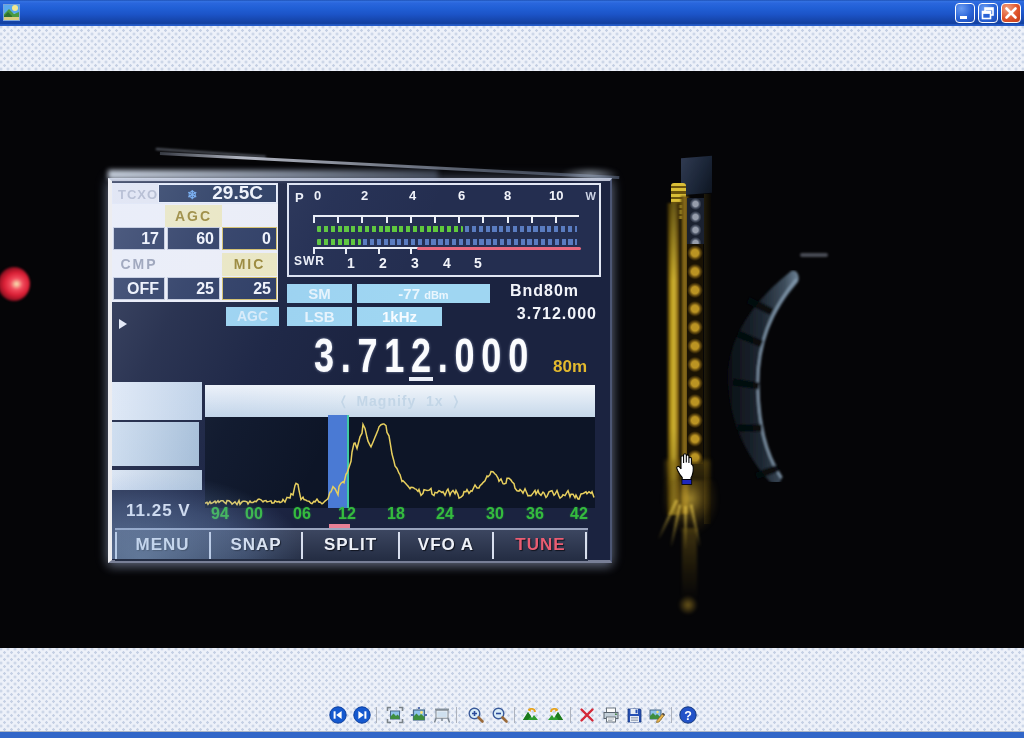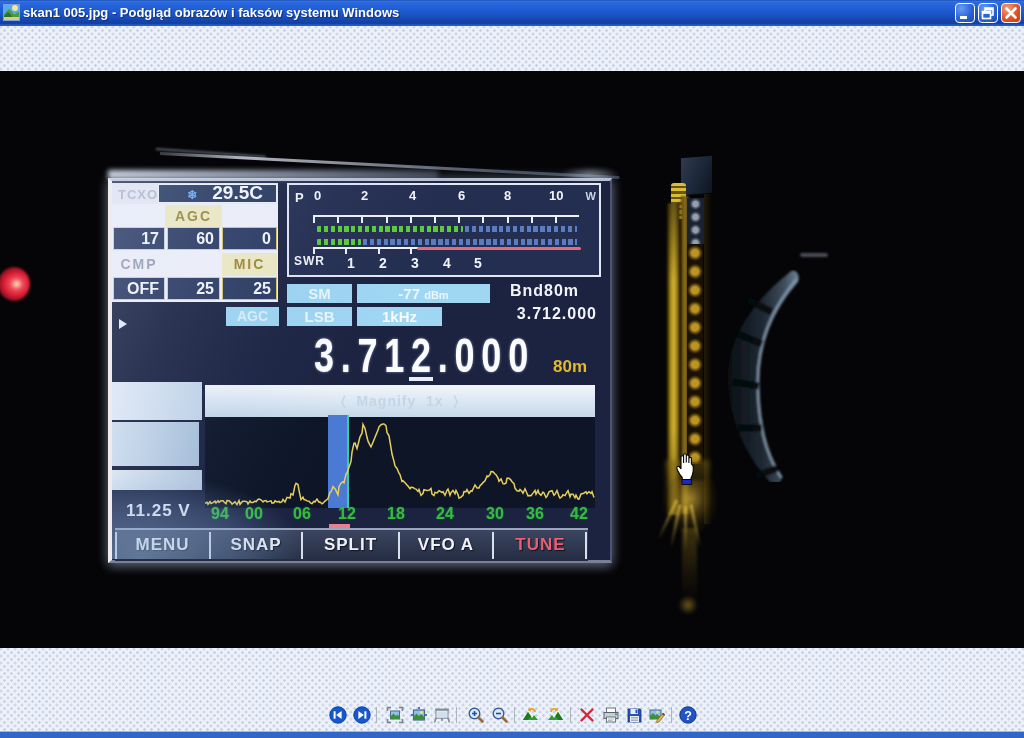--- a/index.html
+++ b/index.html
@@ -146,21 +146,20 @@
   <div id="titlebar" class="abs">
     <svg id="titleicon" class="abs" viewBox="0 0 17 17">
       <rect x="0" y="0" width="17" height="17" fill="#7aa2d8"></rect>
       <rect x="1" y="1" width="15" height="15" fill="#7ec0f0"></rect>
       <rect x="1" y="1" width="15" height="8" fill="#58a8ee"></rect>
       <circle cx="12" cy="4" r="3" fill="#f4e890"></circle>
       <path d="M1 10 L6 5 L11 10 L16 8 L16 16 L1 16 Z" fill="#4a9a40"></path>
       <path d="M1 12 L5 8 L9 12 L9 16 L1 16 Z" fill="#2e7030"></path>
       <rect x="1" y="13" width="15" height="3" fill="#d8cc80"></rect>
     </svg>
-    <div id="titletext" class="abs">skan1 005.jpg - Podgląd obrazów i faksów systemu Windows</div>
     <div id="btnmin" class="abs winbtn"><svg width="18" height="18" viewBox="0 0 18 18">
           <rect x="4" y="12" width="7" height="3" fill="#fff"></rect>
         </svg></div>
     <div id="btnmax" class="abs winbtn"><svg width="18" height="18" viewBox="0 0 18 18">
           <rect x="6" y="4" width="8" height="7" fill="none" stroke="#fff" stroke-width="1.6"></rect>
           <rect x="6" y="4" width="8" height="2.4" fill="#fff"></rect>
           <rect x="3.5" y="7.5" width="8" height="7" fill="#2a64d8" stroke="#fff" stroke-width="1.6"></rect>
           <rect x="3.5" y="7.5" width="8" height="2.4" fill="#fff"></rect>
         </svg></div>
     <div id="btnclose" class="abs winbtn"><svg width="18" height="18" viewBox="0 0 18 18">

